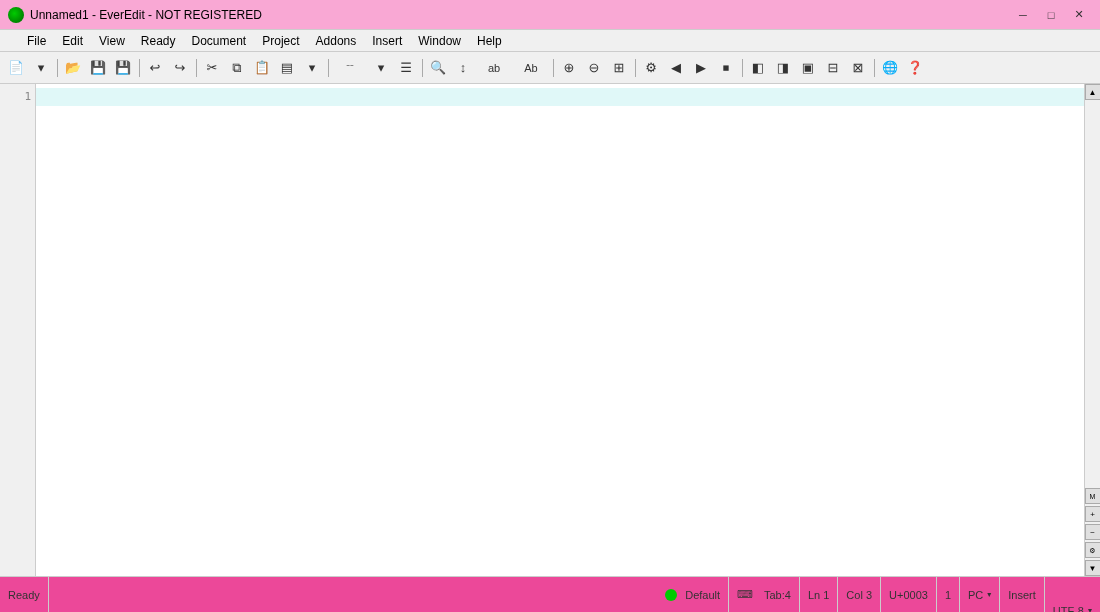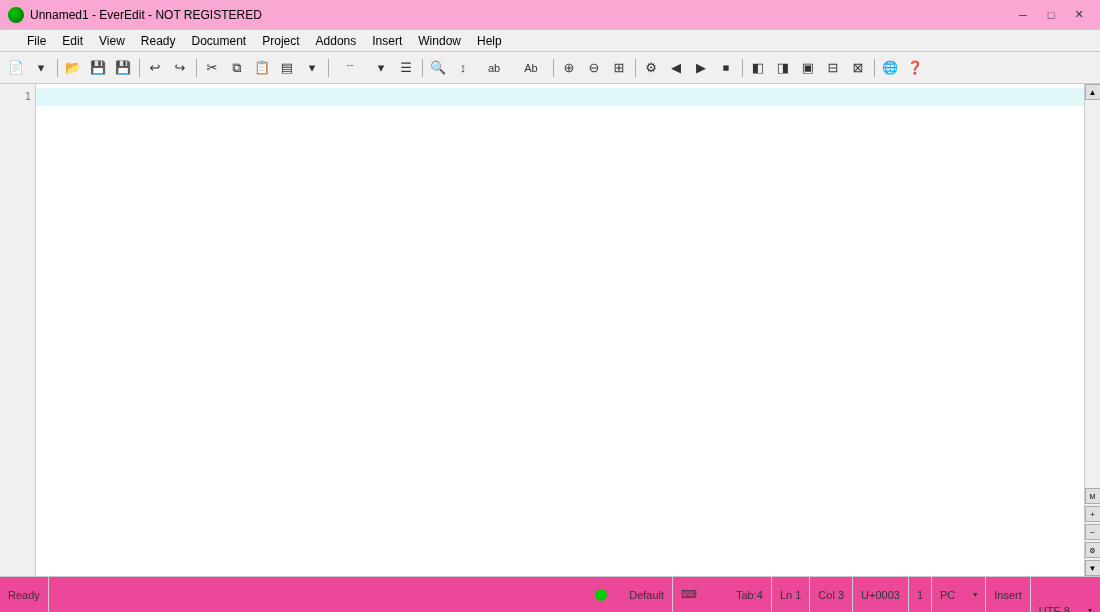--- a/index.html
+++ b/index.html
@@ -200,21 +200,21 @@
       white-space: nowrap;
     }
     .sb-section:last-child { border-right: none; margin-top: 32px; }
     .sb-icon {
       width: 12px; height: 12px;
       border-radius: 50%;
       background: #00cc00;
       margin-right: 4px;
     }
     .sb-dropdown {
-      display: flex; align-items: center; gap: 18px; cursor: pointer;
+      display: flex; align-items: center; gap: 4px; cursor: pointer;
     }
     .sb-arrow { font-size: 8px; }
     .sb-flex { flex: 1; }
   </style>
 </head>
 <body>
 
 <div id="title-bar">
   <div id="title-bar-left">
     <div id="app-icon"></div>

